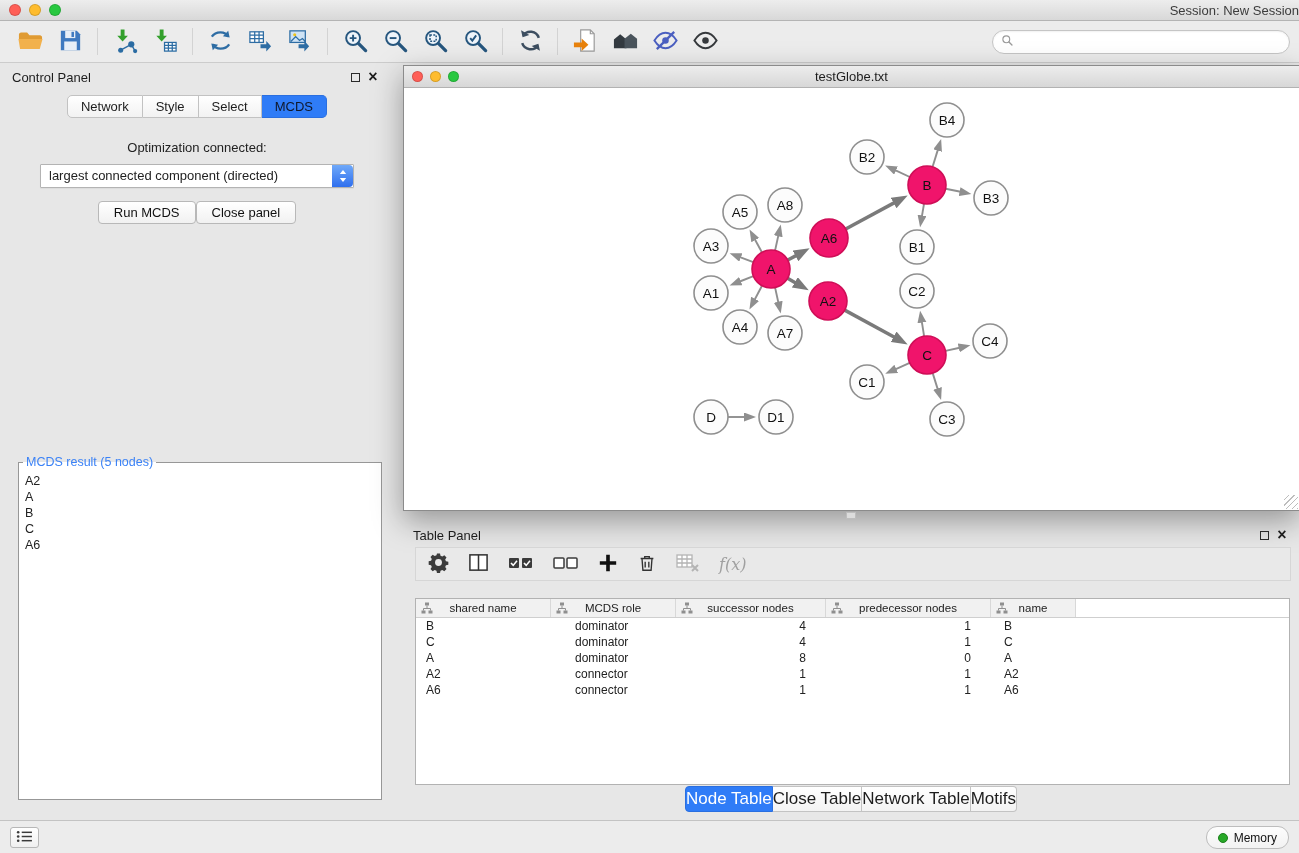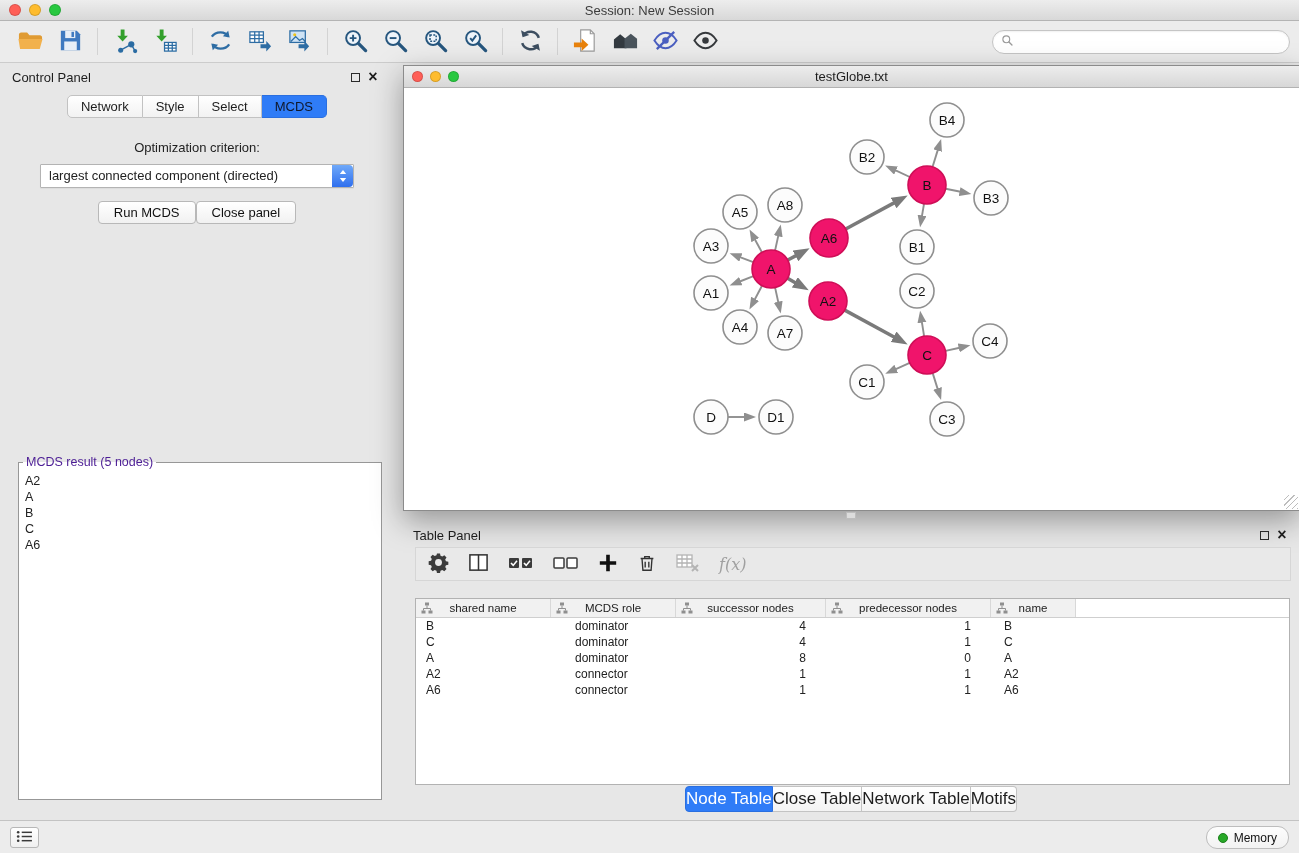--- a/index.html
+++ b/index.html
@@ -1,20 +1,20 @@
 <!DOCTYPE html>
 <html><head>
 <meta charset="utf-8">
 <style>
 *{margin:0;padding:0;box-sizing:border-box}
 html,body{width:1299px;height:853px}
 body{font-family:"Liberation Sans",sans-serif;background:#e7e7e7;position:relative;overflow:hidden;color:#222;font-size:13px}
 
 
-.titlebar{position:absolute;top:0;left:0;right:0;height:21px;background:linear-gradient(#ededed,#d8d8d8);border-bottom:1px solid #b4b4b4;display:flex;align-items:center;justify-content:center}
+.titlebar{position:absolute;top:0;left:0;right:0;height:21px;background:linear-gradient(#ededed,#d8d8d8);border-bottom:1px solid #b4b4b4;display:flex;align-items:center;justify-content:flex-end}
 .traffic{position:absolute;left:9px;top:4px;display:flex;gap:8px}
 .tl{width:12px;height:12px;border-radius:50%;display:inline-block;border:1px solid rgba(0,0,0,.15)}
 .tl.red{background:#ff5f57}.tl.yellow{background:#febc2e}.tl.green{background:#28c840}
 .title-text{font-size:13px;color:#3c3c3c}
 
 
 .toolbar{position:absolute;top:21px;left:0;right:0;height:42px;background:#ececec;border-bottom:1px solid #cccccc;display:flex;align-items:center;padding-left:10px}
 .tbtn{width:40px;height:34px;display:flex;align-items:center;justify-content:center;cursor:default}
 .tbtn svg{width:27px;height:27px}
 .sep{width:1px;height:27px;background:#d3d3d3;margin:0 7px}
@@ -36,21 +36,21 @@
 .cp-tab{padding:3px 13px;font-size:13px;background:linear-gradient(#ffffff,#f2f2f2);border:1px solid #c2c2c2;border-left:none;color:#1d1d1d}
 .cp-tab:first-child{border-left:1px solid #c2c2c2;border-radius:5px 0 0 5px}
 .cp-tab:last-child{border-radius:0 5px 5px 0}
 .cp-tab.active{background:#2f7cf7;border-color:#2a6fe0;color:#0f172a}
 .cp-crit-label{text-align:center;margin-top:22px;font-size:13px}
 .dropdown{position:relative;width:314px;height:24px;margin:9px auto 0;background:#fff;border:1px solid #b3b3b3;border-radius:1px;font-size:13px;line-height:22px;padding-left:8px;box-shadow:0 1px 1px rgba(0,0,0,.05)}
 .dropdown .stepper{position:absolute;right:0;top:0;width:21px;height:22px;background:linear-gradient(#6fa9f9,#2f6fee);border-radius:0 4px 4px 0;display:flex;align-items:center;justify-content:center}
 .cp-buttons{display:flex;justify-content:center;gap:0;margin-top:13px}
 .cp-btn{padding:3px 15px;font-size:13px;background:linear-gradient(#ffffff,#f1f1f1);border:1px solid #b8b8b8;border-radius:4px;color:#111}
 .result-box{position:absolute;left:14px;right:8px;top:390px;bottom:20px;border:1px solid #979797;background:#fff}
-.result-box legend{font-size:12.5px;padding:0 3px;margin-left:4px;color:#4c1d95}
+.result-box legend{font-size:12.5px;padding:0 3px;margin-left:4px;color:#3b82f6}
 .result-list{padding:4px 6px;font-size:12.5px;line-height:16px}
 
 
 .net-window{position:absolute;left:403px;top:65px;width:897px;height:446px;background:#fff;border:1px solid #8b8b8b;box-shadow:0 10px 28px rgba(0,0,0,.35)}
 .nw-titlebar{height:22px;background:linear-gradient(#ededed,#d7d7d7);border-bottom:1px solid #b2b2b2;display:flex;align-items:center;justify-content:center;position:relative}
 .nw-traffic{position:absolute;left:8px;top:5px;display:flex;gap:7px}
 .nw-traffic .tl{width:11px;height:11px}
 .nw-canvas{position:relative;width:895px;height:422px;background:#fff;overflow:hidden}
 #graph-svg{position:absolute;left:0;top:0}
 #graph-svg text{font-family:"Liberation Sans",sans-serif}
@@ -245,21 +245,21 @@
     <span class="hbtn">
         <span class="winx">×</span>
       </span>
   </div>
   <div class="cp-tabs">
     <span class="cp-tab">Network</span>
     <span class="cp-tab">Style</span>
     <span class="cp-tab">Select</span>
     <span class="cp-tab active">MCDS</span>
   </div>
-  <div class="cp-crit-label">Optimization criterion:</div>
+  <div class="cp-crit-label">Optimization connected:</div>
   <div class="dropdown">
     <span>largest connected component (directed)</span>
     <span class="stepper">
         <svg viewBox="0 0 10 16" width="10" height="16">
           <path d="M5 2l3.2 4H1.8z" fill="#fff"></path>
           <path d="M5 14l3.2-4H1.8z" fill="#fff"></path>
         </svg>
       </span>
   </div>
   <div class="cp-buttons">

